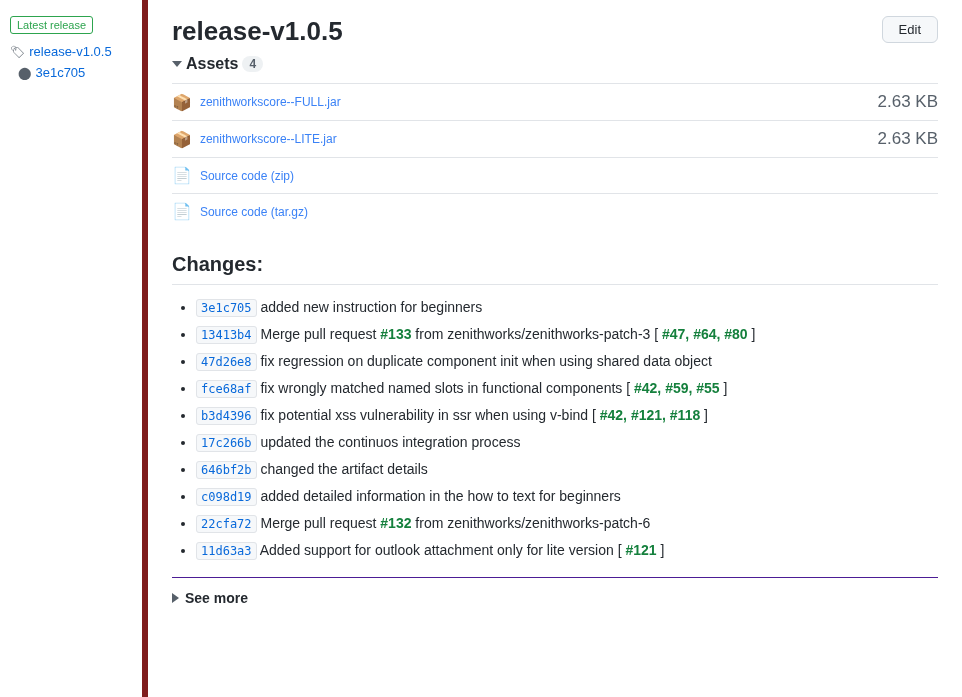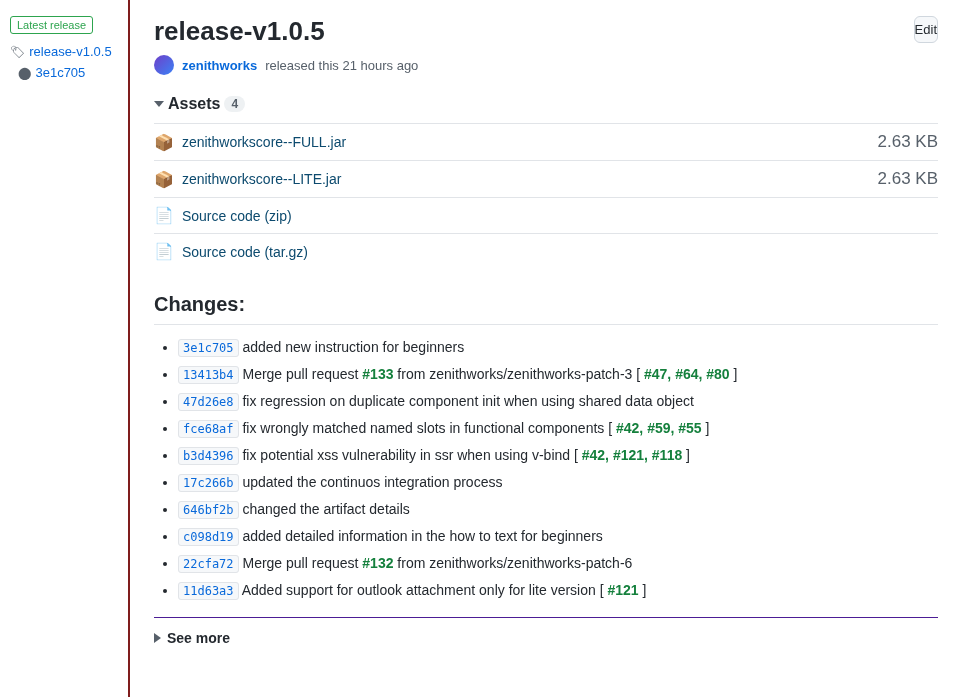--- a/index.html
+++ b/index.html
@@ -8,23 +8,23 @@
       font-size: 14px;
       color: #24292f;
       background: #fff;
     }
     .container {
       display: flex;
       width: 962px;
       min-height: 697px;
     }
     .sidebar {
-      width: 130px;
+      width: 148px;
       padding: 16px 10px;
-      border-right: 2px solid #7f1d1d;
+      border-right: 6px solid #7f1d1d;
       flex-shrink: 0;
     }
     .latest-release-badge {
       display: inline-block;
       border: 1px solid #2da44e;
       color: #2da44e;
       font-size: 11px;
       padding: 2px 6px;
       border-radius: 3px;
       margin-bottom: 10px;
@@ -61,21 +61,21 @@
       margin-bottom: 8px;
     }
     .release-title {
       font-size: 26px;
       font-weight: 600;
       color: #24292f;
     }
     .edit-btn {
       border: 1px solid #d0d7de;
       background: #f6f8fa;
-      padding: 5px 0;
+      padding: 5px 16px;
       font-size: 13px;
       border-radius: 6px;
       cursor: pointer;
       color: #24292f;
     }
     .release-meta {
       display: flex;
       align-items: center;
       gap: 8px;
       margin-bottom: 20px;
@@ -117,23 +117,23 @@
     .asset-left {
       display: flex;
       align-items: center;
       gap: 8px;
     }
     .asset-icon {
       color: #57606a;
       font-size: 16px;
     }
     .asset-link {
-      color: #0c4a6e;
+      color: #3b82f6;
       text-decoration: none;
-      font-size: 14px;
+      font-size: 12px;
     }
     .asset-size {
       color: #57606a;
       font-size: 17px;
     }
     .source-item {
       display: flex;
       align-items: center;
       gap: 8px;
       padding: 8px 0;
@@ -221,25 +221,20 @@
     </div>
   </div>
 
   <div class="main">
 
     <div class="release-header">
       <h1 class="release-title">release-v1.0.5</h1>
       <button class="edit-btn">Edit</button>
     </div>
 
-    <div class="release-meta">
-      <div class="avatar-img"></div>
-      <a class="author-link">zenithworks</a>
-      <span>released this 21 hours ago</span>
-    </div>
 
     <div class="assets-section">
       <div class="assets-header">
         <span class="chevron-down"></span>
         <span>Assets</span>
         <span class="assets-count">4</span>
       </div>
 
       <div class="asset-item">
         <div class="asset-left">

